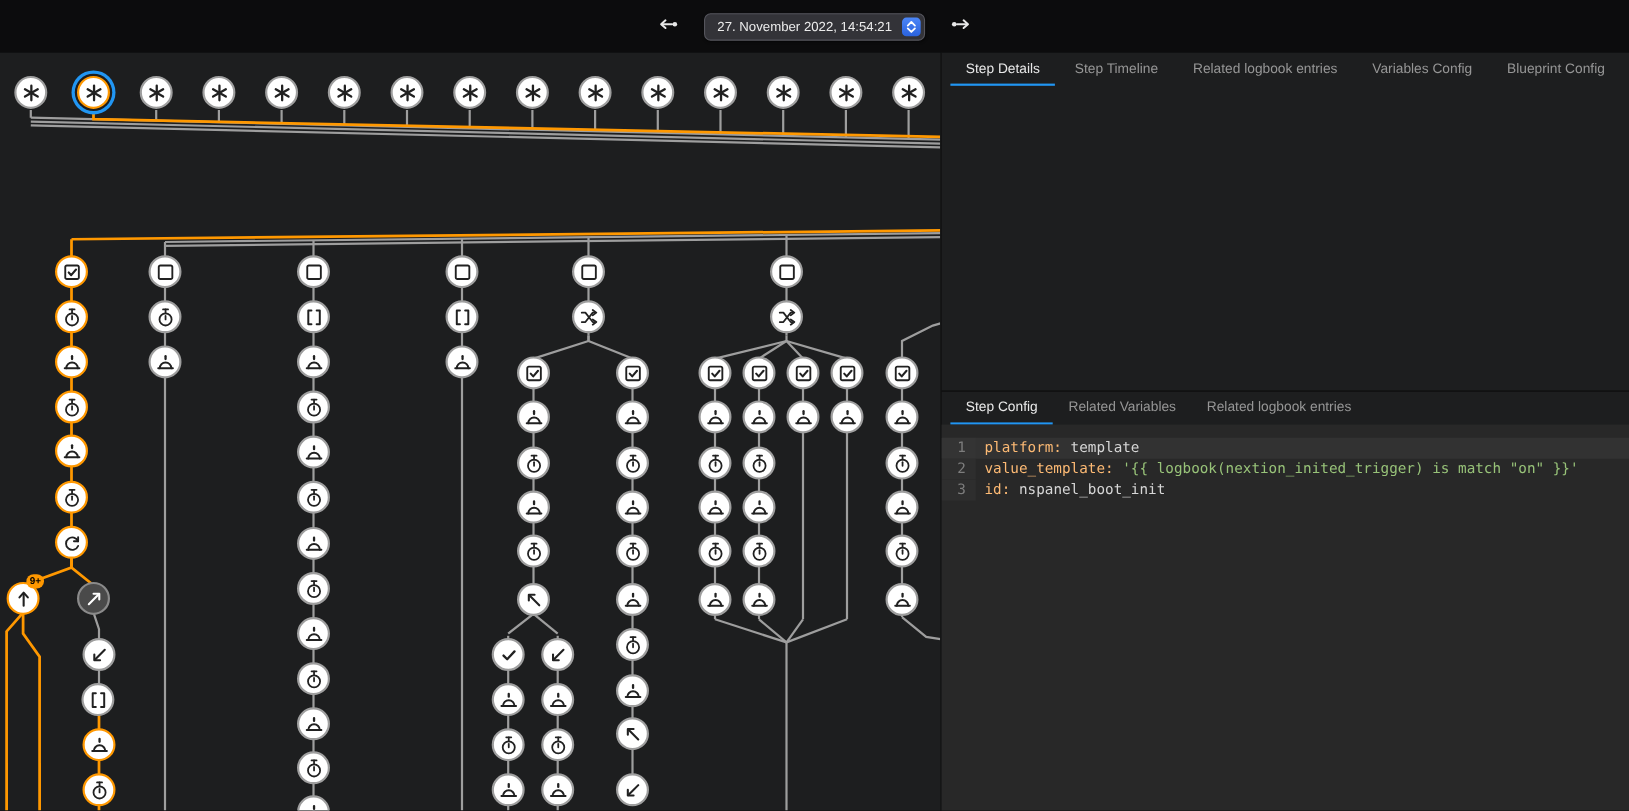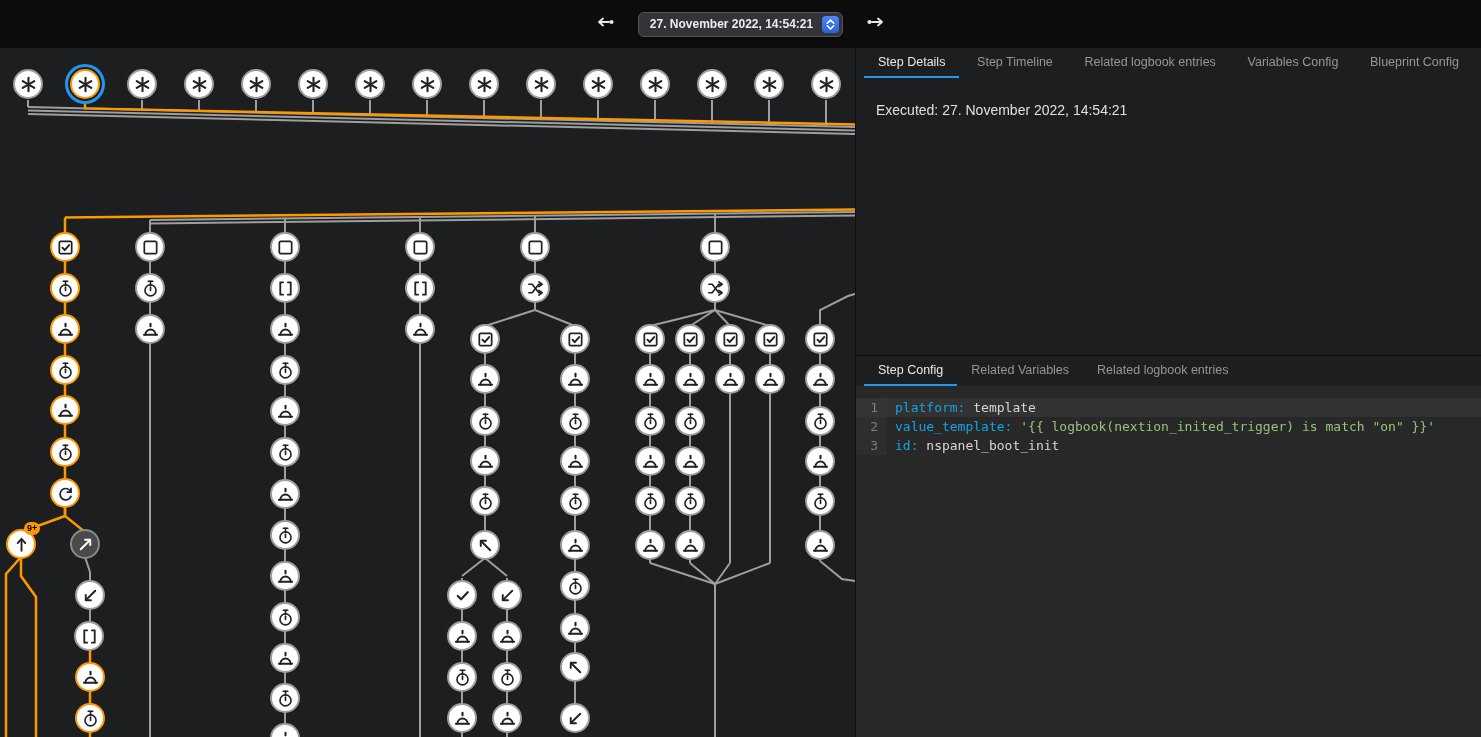--- a/index.html
+++ b/index.html
@@ -1,19 +1,19 @@
 <!DOCTYPE html>
 <html><head>
 <meta charset="utf-8">
 <style>
   html,body{margin:0;padding:0;background:#0a0a0a;}
   #app{position:relative;width:1481px;height:737px;overflow:hidden;background:#1d1e1f;font-family:"Liberation Sans",sans-serif;}
 
   
-  .topbar{position:absolute;left:0;top:0;width:1481px;height:48px;background:#0c0c0d;display:flex;align-items:center;justify-content:center;gap:16px;font-weight:bold;}
+  .topbar{position:absolute;left:0;top:0;width:1481px;height:48px;background:#0c0c0d;display:flex;align-items:center;justify-content:center;gap:16px;}
   .icon-btn{width:34px;height:34px;border-radius:50%;display:flex;align-items:center;justify-content:center;cursor:pointer;}
   .run-select{height:23px;background:#333338;border:1px solid #55555c;border-radius:6px;display:flex;align-items:center;padding:0 3px 0 11px;gap:9px;cursor:pointer;box-shadow:0 1px 2px rgba(0,0,0,.5);}
   .run-select-label{font-size:12px;color:#ececec;white-space:nowrap;}
   .stepper{width:17px;height:17px;border-radius:4px;background:linear-gradient(#4c86f7,#2a62dd);display:flex;align-items:center;justify-content:center;}
 
   
   .graph{position:absolute;left:0;top:48px;width:855px;height:689px;background:#1d1e1f;overflow:hidden;}
   .graph svg.edges{position:absolute;left:0;top:0;}
   .node{position:absolute;width:30px;height:30px;box-sizing:border-box;border-radius:50%;background:#ffffff;border:2px solid #9e9e9e;display:flex;align-items:center;justify-content:center;cursor:pointer;}
   .node svg *{stroke:#212121;fill:none;stroke-linecap:round;stroke-linejoin:round;}
@@ -31,21 +31,21 @@
   .tab{display:flex;align-items:center;padding:0 14px;font-size:12.5px;color:#969696;border-bottom:2px solid transparent;box-sizing:border-box;cursor:pointer;white-space:nowrap;}
   .tab.selected{color:#e8e8e8;border-bottom-color:#2196f3;}
   .executed{padding:24px 20px;font-size:14px;color:#e0e0e0;}
   .bottom-section{position:absolute;left:0;right:0;top:307px;bottom:0;border-top:1px solid #0a0a0a;}
   .codearea{position:absolute;left:0;right:0;top:30px;bottom:0;background:#282828;font-family:"DejaVu Sans Mono","Liberation Mono",monospace;font-size:13px;line-height:19px;padding-top:12px;overflow:hidden;}
   .code-line{display:flex;}
   .code-line.active{background:#323232;}
   .gutter{flex:none;width:22px;text-align:right;padding-right:9px;color:#7d7d7d;background:#2e2e2e;user-select:none;}
   .code-line.active .gutter{background:#343434;}
   .code-text{padding-left:8px;white-space:pre;color:#d6d6d6;}
-  .tok-key{color:#0ea5e9;}
+  .tok-key{color:#fdba74;}
   .tok-string{color:#98c379;}
   .tok-plain{color:#d6d6d6;}
 </style>
 </head>
 <body>
 
 <div id="app">
 
   <div class="topbar">
     <div class="icon-btn">
@@ -821,21 +821,20 @@
   </div>
 
   <div class="panel">
     <div class="tabbar top-tabbar" id="top-tabs">
         <div class="tab selected">Step Details</div>
         <div class="tab">Step Timeline</div>
         <div class="tab">Related logbook entries</div>
         <div class="tab">Variables Config</div>
         <div class="tab">Blueprint Config</div>
       </div>
-    <div class="executed">Executed: 27. November 2022, 14:54:21</div>
 
     <div class="bottom-section">
       <div class="tabbar bottom-tabbar" id="bottom-tabs">
           <div class="tab selected">Step Config</div>
           <div class="tab">Related Variables</div>
           <div class="tab">Related logbook entries</div>
         </div>
       <div class="codearea" id="code-area">
           <div class="code-line active">
             <span class="gutter">1</span>

